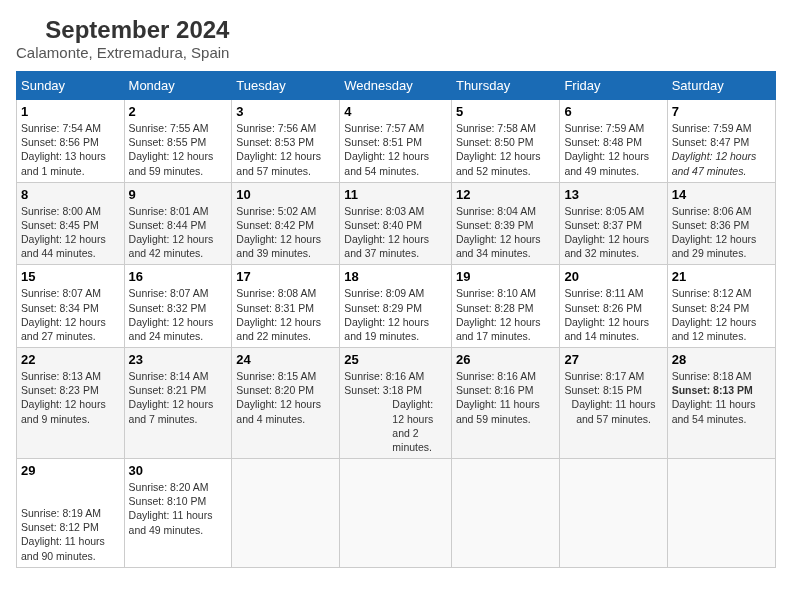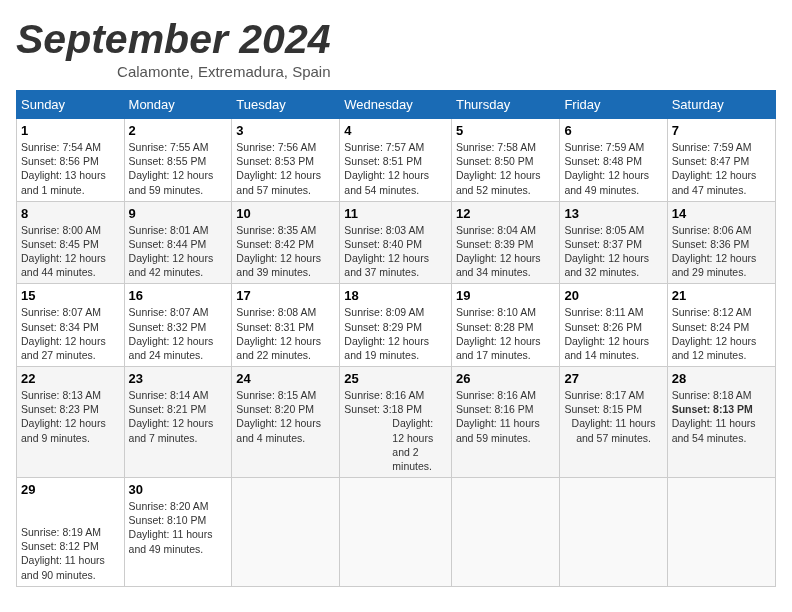--- a/index.html
+++ b/index.html
@@ -37,24 +37,23 @@
       color: #1a6bb5;
     }
     .logo-icon {
       width: 36px;
       height: 36px;
     }
     .title-block {
       text-align: right;
     }
     .month-title {
-      font-size: 41px;
+      font-size: 24px;
       font-weight: bold;
       color: #333;
-      font-style: italic;
     }
     .location {
       font-size: 15px;
       color: #555;
     }
     .calendar-table {
       width: 100%;
       border-collapse: collapse;
       font-size: 11px;
     }
@@ -152,39 +151,39 @@
         <td>
           <span class="day-num">6</span>
           <span class="cell-text" style="display: block;">Sunrise: 7:59 AM</span>
           <span class="cell-text" style="display: block;">Sunset: 8:48 PM</span>
           <span class="cell-text" style="display: block;">Daylight: 12 hours and 49 minutes.</span>
         </td>
         <td>
           <span class="day-num">7</span>
           <span class="cell-text" style="display: block;">Sunrise: 7:59 AM</span>
           <span class="cell-text" style="display: block;">Sunset: 8:47 PM</span>
-          <span class="cell-text" style="display: block;">Daylight: 12 hours and 47 minutes.</span>
+          <span class="cell-text" style="display: block; font-style: italic;">Daylight: 12 hours and 47 minutes.</span>
         </td>
       </tr>
       <tr>
         <td>
           <span class="day-num">8</span>
           <span class="cell-text" style="display: block;">Sunrise: 8:00 AM</span>
           <span class="cell-text" style="display: block;">Sunset: 8:45 PM</span>
           <span class="cell-text" style="display: block;">Daylight: 12 hours and 44 minutes.</span>
         </td>
         <td>
           <span class="day-num">9</span>
           <span class="cell-text" style="display: block;">Sunrise: 8:01 AM</span>
           <span class="cell-text" style="display: block;">Sunset: 8:44 PM</span>
           <span class="cell-text" style="display: block;">Daylight: 12 hours and 42 minutes.</span>
         </td>
         <td>
           <span class="day-num">10</span>
-          <span class="cell-text" style="display: block;">Sunrise: 8:35 AM</span>
+          <span class="cell-text" style="display: block;">Sunrise: 5:02 AM</span>
           <span class="cell-text" style="display: block;">Sunset: 8:42 PM</span>
           <span class="cell-text" style="display: block;">Daylight: 12 hours and 39 minutes.</span>
         </td>
         <td>
           <span class="day-num">11</span>
           <span class="cell-text" style="display: block;">Sunrise: 8:03 AM</span>
           <span class="cell-text" style="display: block;">Sunset: 8:40 PM</span>
           <span class="cell-text" style="display: block;">Daylight: 12 hours and 37 minutes.</span>
         </td>
         <td>

